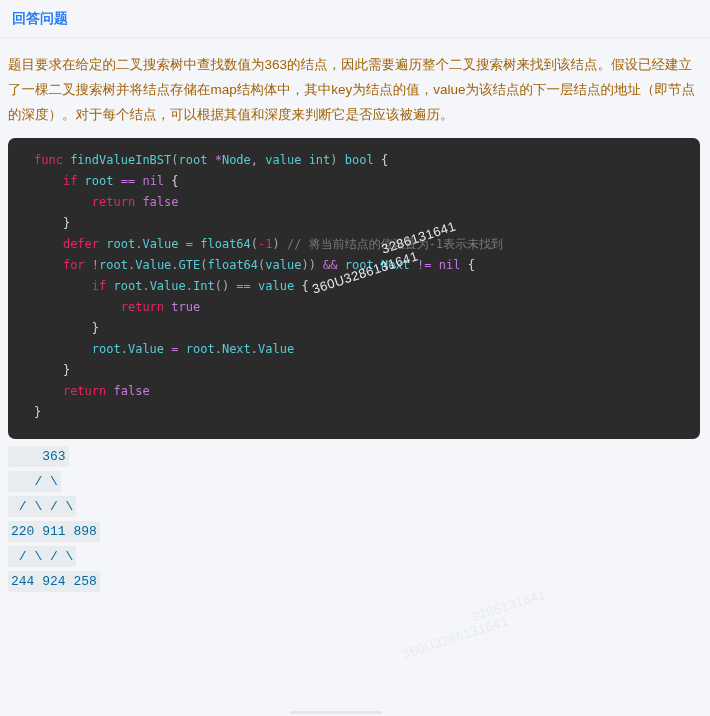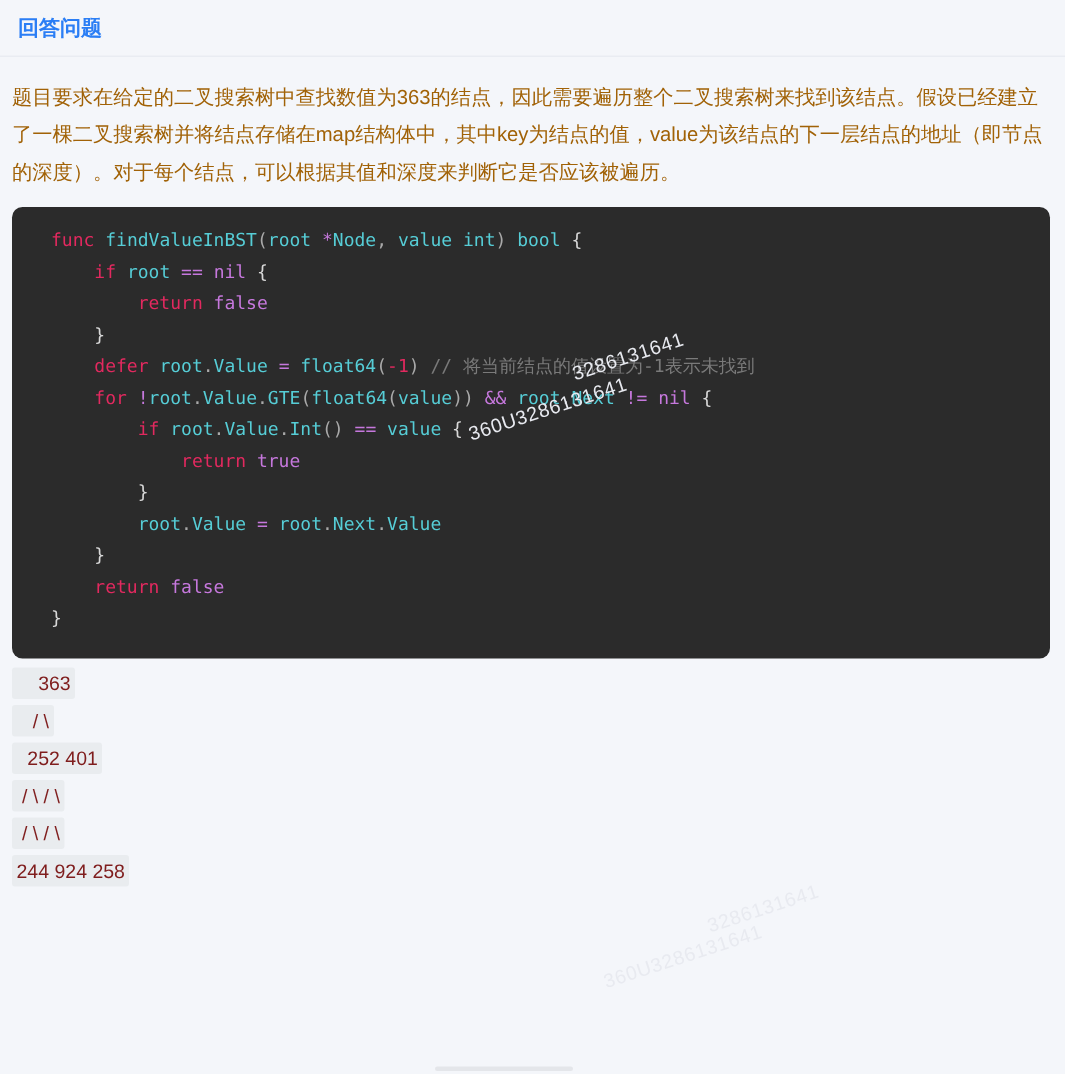--- a/index.html
+++ b/index.html
@@ -94,23 +94,23 @@
     font-size: 13px;
     line-height: 25px;
     color: #3a3a3a;
   }
   .tree-line { display: block; height: 25px; }
   .tree-line code {
     background: #e9ecef;
     border-radius: 2px;
     padding: 3px 3px;
     white-space: pre;
-    font-family: Liberation Sans, sans-serif;
+    font-family: Liberation Mono, monospace;
     font-size: 13px;
-    color: #7f1d1d;
+    color: #0369a1;
   }
 
   
   .btm-bar {
     position: absolute;
     left: 290px; top: 711px;
     width: 92px; height: 3px;
     background: #e4e6ea;
     border-radius: 2px;
   }
@@ -144,22 +144,22 @@
 <span><span class="br">}</span></span></pre>
 
   </div>
 
   <div class="prose">
   </div>
 
   <div class="tree">
     <span class="tree-line"><code>    363</code></span>
     <span class="tree-line"><code>   / \</code></span>
-    <span class="tree-line"><code>  252 401</code></span>
     <span class="tree-line"><code> / \ / \</code></span>
+    <span class="tree-line"><code>220 911 898</code></span>
     <span class="tree-line"><code> / \ / \</code></span>
     <span class="tree-line"><code>244 924 258</code></span>
 
   </div>
 
   <span class="wm w1">3286131641</span>
   <span class="wm w2">360U3286131641</span>
   <span class="wm w5">3286131641</span>
   <span class="wm w6">360U3286131641</span>
 

